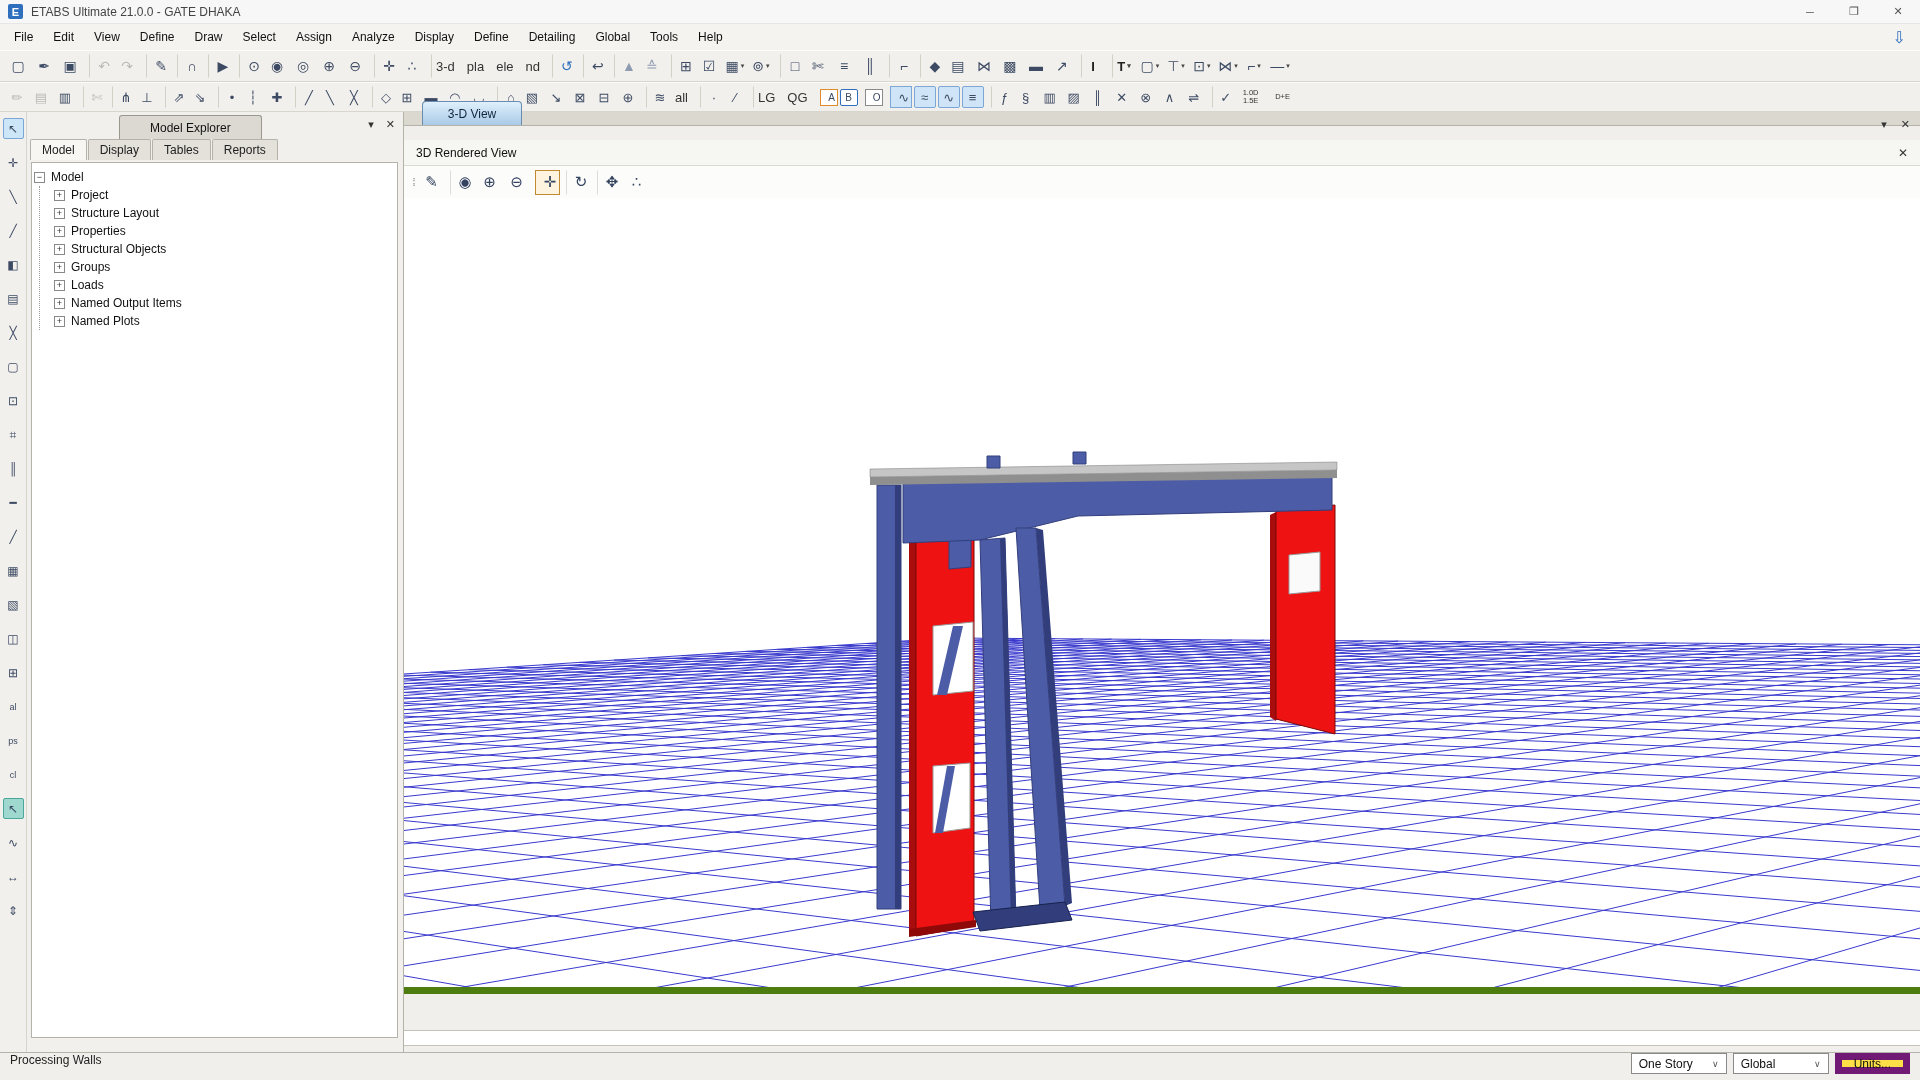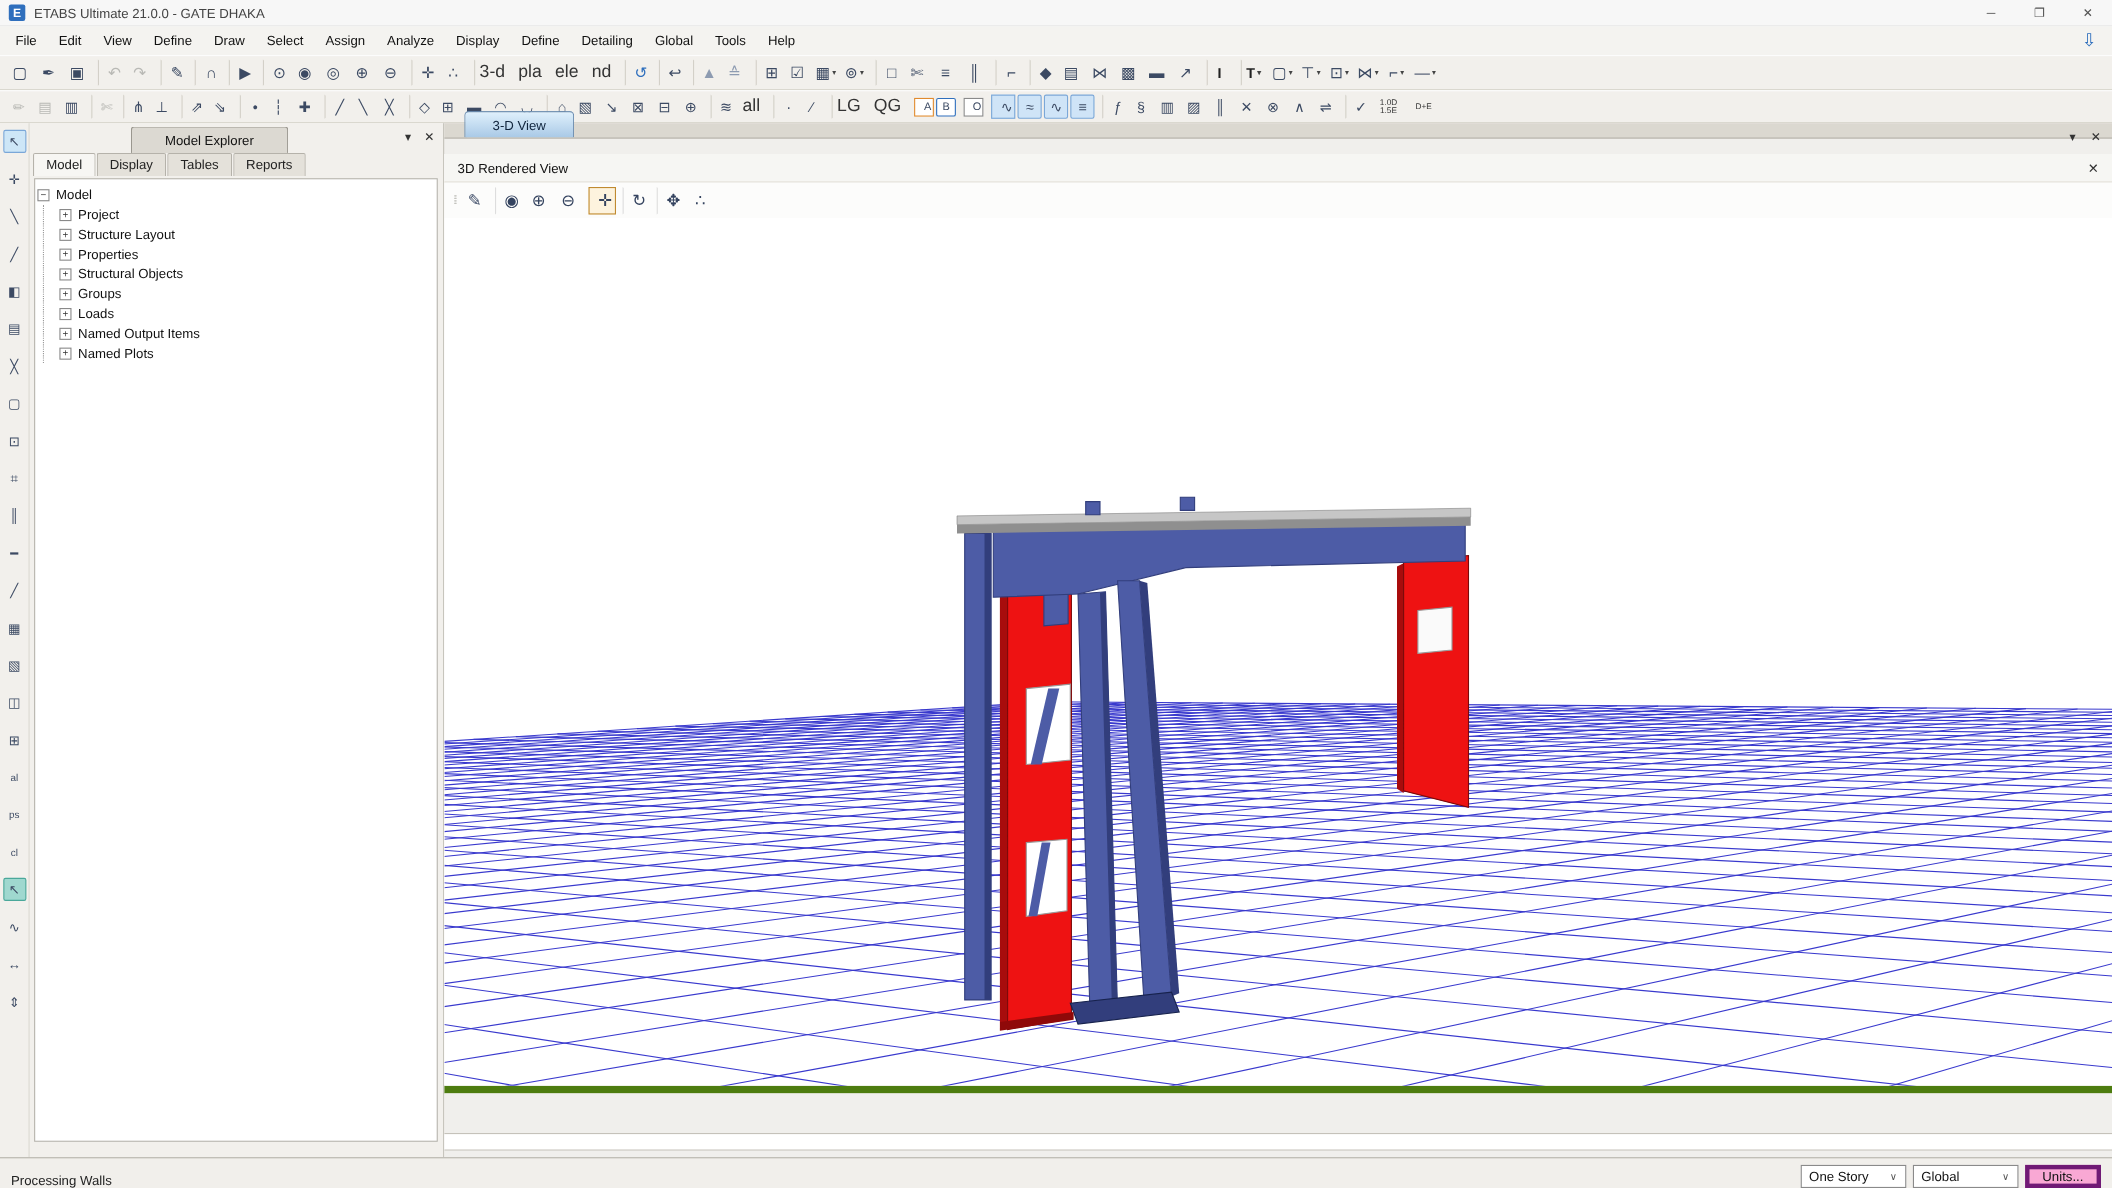--- a/index.html
+++ b/index.html
@@ -21,21 +21,21 @@
   
   .toolbar { background:#f2f0ec; border-top:1px solid #fcfcfc; border-bottom:1px solid #d8d5cd; display:flex; align-items:center; padding:0 5px; }
   .toolbar1 { height:32px; }
   .toolbar2 { height:30px; }
   .tbtn { min-width:24px; height:24px; display:flex; align-items:center; justify-content:center; color:#3c4a63; font-size:14px; border:1px solid transparent; border-radius:2px; margin:0 1px; white-space:pre; }
   .toolbar2 .tbtn { min-width:22px; height:22px; font-size:13px; }
   .tbtn.sep { border-left:1px solid #d3d0c8; border-radius:0; padding-left:6px; margin-left:6px; }
   .tbtn.dim { color:#b9b9b5; }
   .tbtn.dim2 { color:#8d9bb1; }
   .tbtn.accent { color:var(--accent-blue); }
-  .tbtn.txt { font-size:16px; color:#333; padding:0 4px; }
+  .tbtn.txt { font-size:13px; color:#333; padding:0 4px; }
   .tbtn.txtb { font-size:13px; font-weight:bold; color:#222; padding:0 4px; }
   .tbtn.txt2 { font-size:7.5px; line-height:8px; color:#333; width:30px; white-space:normal; text-align:center; }
   .tbtn.dd::after { content:"▾"; font-size:7px; color:#444; margin-left:2px; }
   .tbtn.boxA,.tbtn.boxB,.tbtn.boxO { font-size:10px; min-width:18px; height:17px; background:#fff; }
   .tbtn.boxA { border-color:#e08a2e; }
   .tbtn.boxB { border-color:#2f6fbd; }
   .tbtn.boxO { border-color:#8a8a8a; }
   .tbtn.sel { background:#cfe4f7; border-color:#7aa7d8; }
 
   
@@ -74,26 +74,26 @@
   .rbtn { min-width:25px; height:25px; display:flex; align-items:center; justify-content:center; font-size:15px; color:#34435f; border:1px solid transparent; margin:0 1px; }
   .rbtn.sep { border-left:1px solid #ddd; border-radius:0; padding-left:5px; margin-left:5px; }
   .rbtn.sel { border:1px solid #c08a30; background:#fdf3de; }
   .canvas { position:absolute; left:0; right:0; top:58px; bottom:0; background:#fff; overflow:hidden; }
   .canvas svg { display:block; }
 
   .below-panel { position:absolute; left:0; right:0; top:882px; bottom:0; background:#f0efec; }
   .bottom-strip { position:absolute; left:0; right:0; top:36px; height:16px; background:#fff; border-top:1px solid #c5c2ba; border-bottom:1px solid #c5c2ba; }
 
   
-  .statusbar { position:absolute; left:0; right:0; bottom:0; height:28px; background:#f1efeb; border-top:1px solid #b5b2aa; display:flex; align-items:flex-end; padding:0 10px; }
+  .statusbar { position:absolute; left:0; right:0; bottom:0; height:28px; background:#f1efeb; border-top:1px solid #b5b2aa; display:flex; align-items:flex-start; padding:0 10px; }
   .status-msg { font-size:12px; color:#222; }
   .status-right { margin-left:auto; display:flex; align-items:center; gap:6px;padding-left:39px; }
   .sel-box { width:96px; height:21px; background:#fff; border:1px solid #8a8a8a; display:flex; align-items:center; padding:0 7px; font-size:12px; color:#111; }
   .sel-box .chev { margin-left:auto; font-size:9px; color:#555; }
-  .units-btn { height:21px; padding:0 12px; background:#f9a8d4; border:4px solid #701a75; font-size:12px; display:flex; align-items:center; color:#111; }
+  .units-btn { height:21px; padding:0 12px; background:#fde047; border:7px solid #701a75; font-size:12px; display:flex; align-items:center; color:#111; }
 </style>
 </head>
 <body>
 
 <div class="titlebar">
   <div class="app-logo">E</div>
   <div class="app-title">ETABS Ultimate 21.0.0 - GATE DHAKA</div>
   <div class="win-controls">
 
   <div class="win-btn">─</div>

